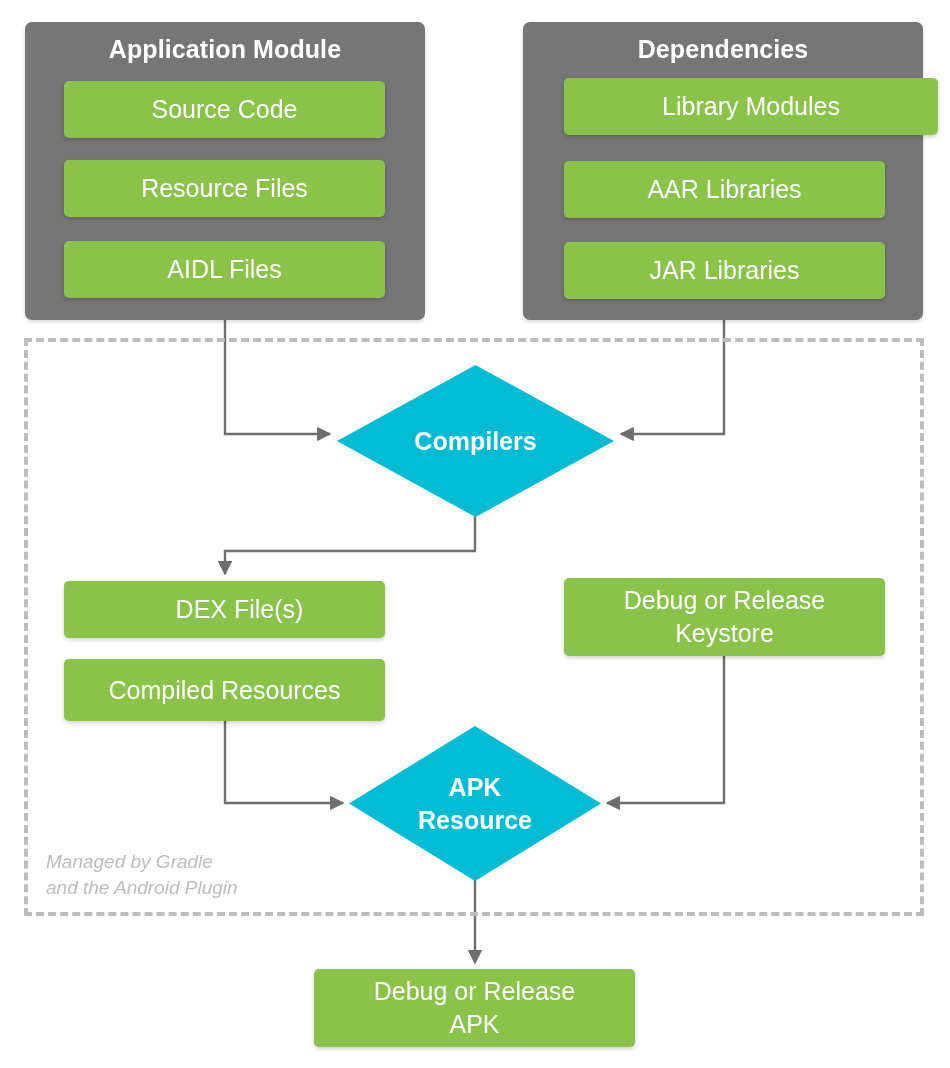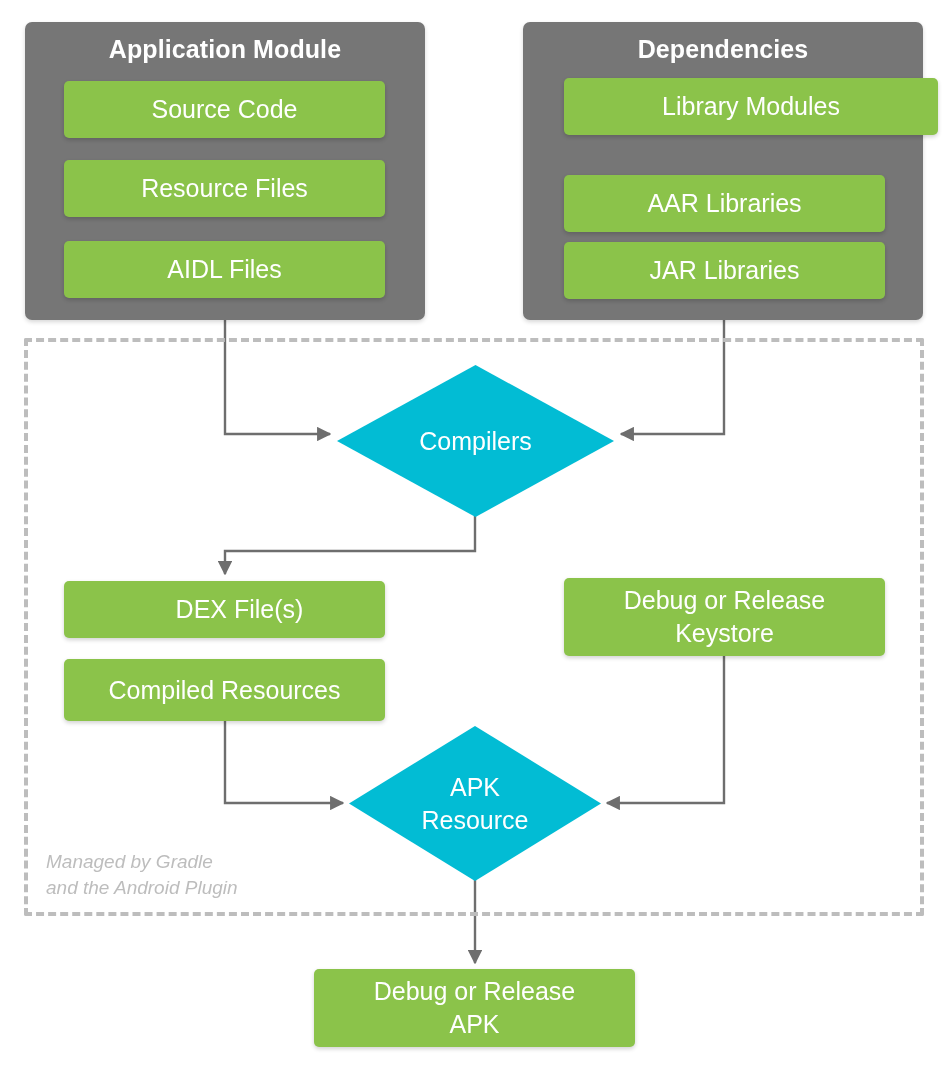--- a/index.html
+++ b/index.html
@@ -87,21 +87,21 @@
     left: 0;
     top: 0;
     width: 100%;
     height: 100%;
     display: flex;
     align-items: center;
     justify-content: center;
     text-align: center;
     color: #ffffff;
     font-size: 25px;
-    font-weight: normal;
+    font-weight: bold;
     line-height: 33px;
   }
 
   
   .dashed-region {
     position: absolute;
     border: 4px dashed #BDBDBD;
     border-radius: 2px;
     box-sizing: border-box;
     background: transparent;
@@ -152,21 +152,21 @@
     <div class="group-title">Application Module</div>
   </div>
   <div class="chip" style="left:64px; top:81px; width:321px; height:57px;">Source Code</div>
   <div class="chip" style="left:64px; top:160px; width:321px; height:57px;">Resource Files</div>
   <div class="chip" style="left:64px; top:241px; width:321px; height:57px;">AIDL Files</div>
 
   <div class="group-box" style="left:523px; top:22px; width:400px; height:298px;">
     <div class="group-title">Dependencies</div>
   </div>
   <div class="chip" style="left:564px; top:78px; width:374px; height:57px;">Library Modules</div>
-  <div class="chip" style="left:564px; top:161px; width:321px; height:57px;margin-top:14px;">AAR Libraries</div>
+  <div class="chip" style="left:564px; top:161px; width:321px; height:57px;">AAR Libraries</div>
   <div class="chip" style="left:564px; top:242px; width:321px; height:57px;">JAR Libraries</div>
 
   <div class="diamond-wrap" style="left:337px; top:365px; width:277px; height:152px;">
     <div class="diamond-shape"></div>
     <div class="diamond-label">Compilers</div>
   </div>
 
   <div class="chip" style="left:64px; top:581px; width:321px; height:57px;padding-left:36px;">DEX File(s)</div>
   <div class="chip" style="left:64px; top:659px; width:321px; height:62px;">Compiled Resources</div>
 

